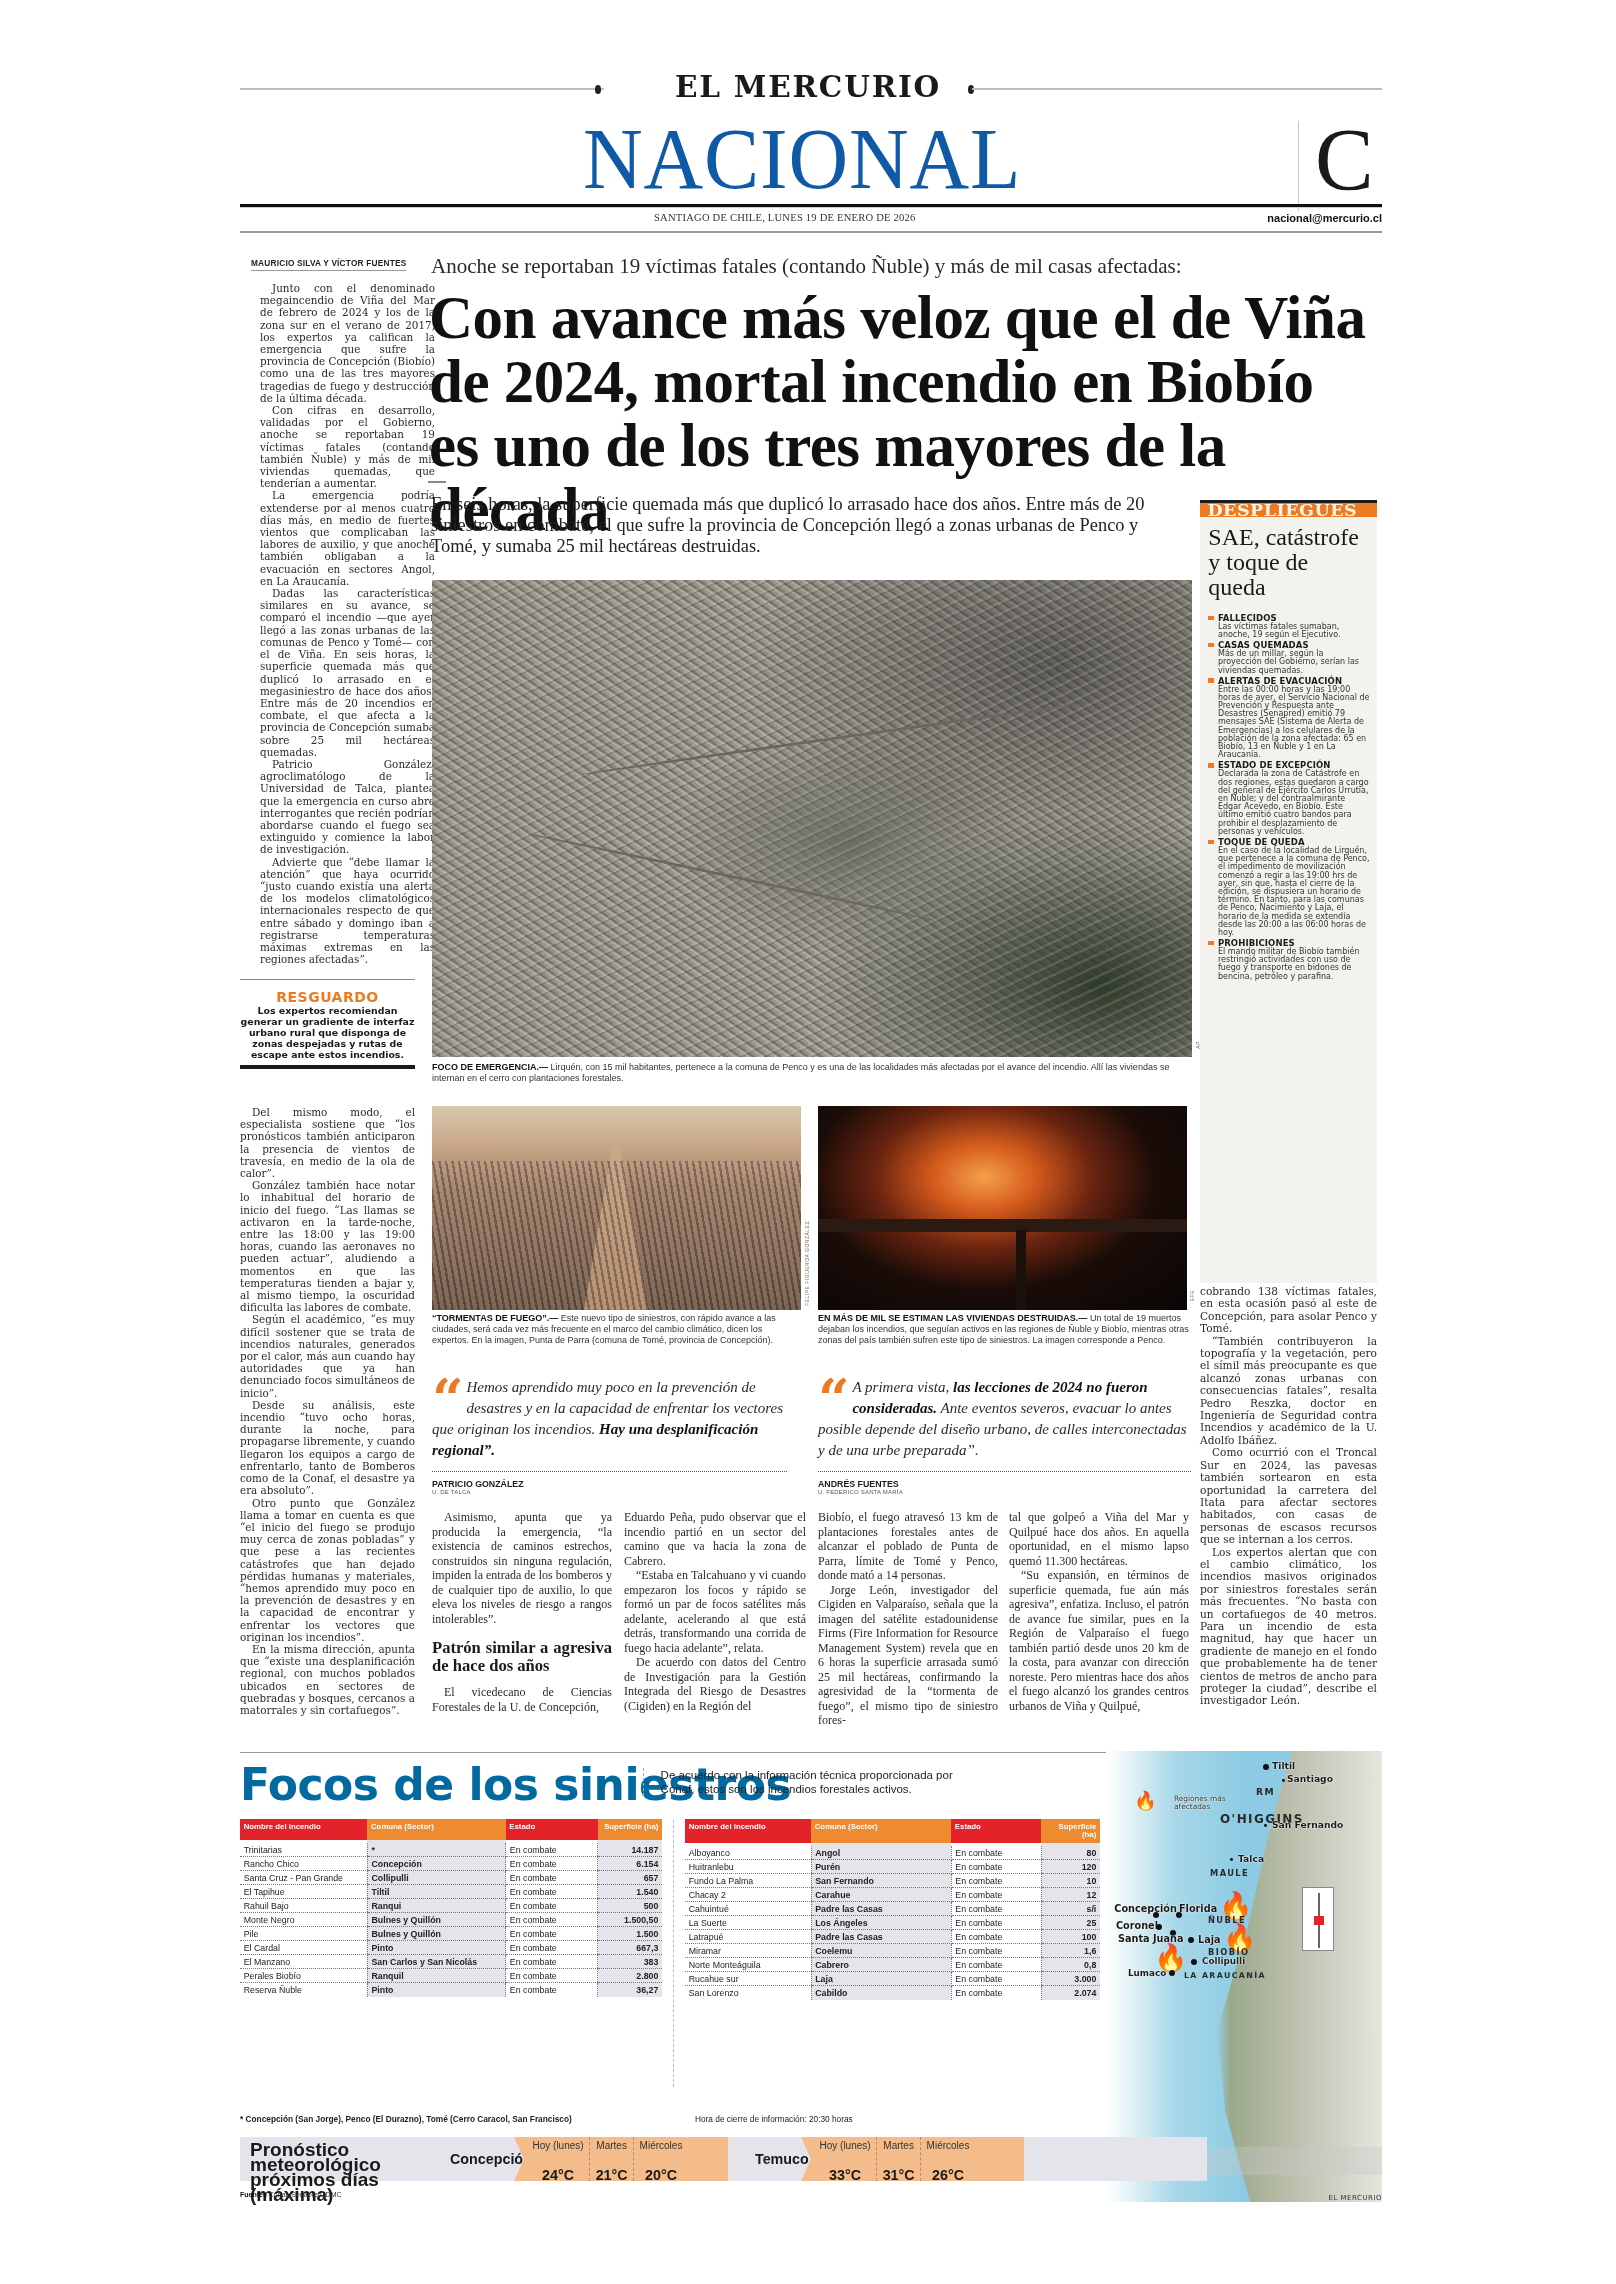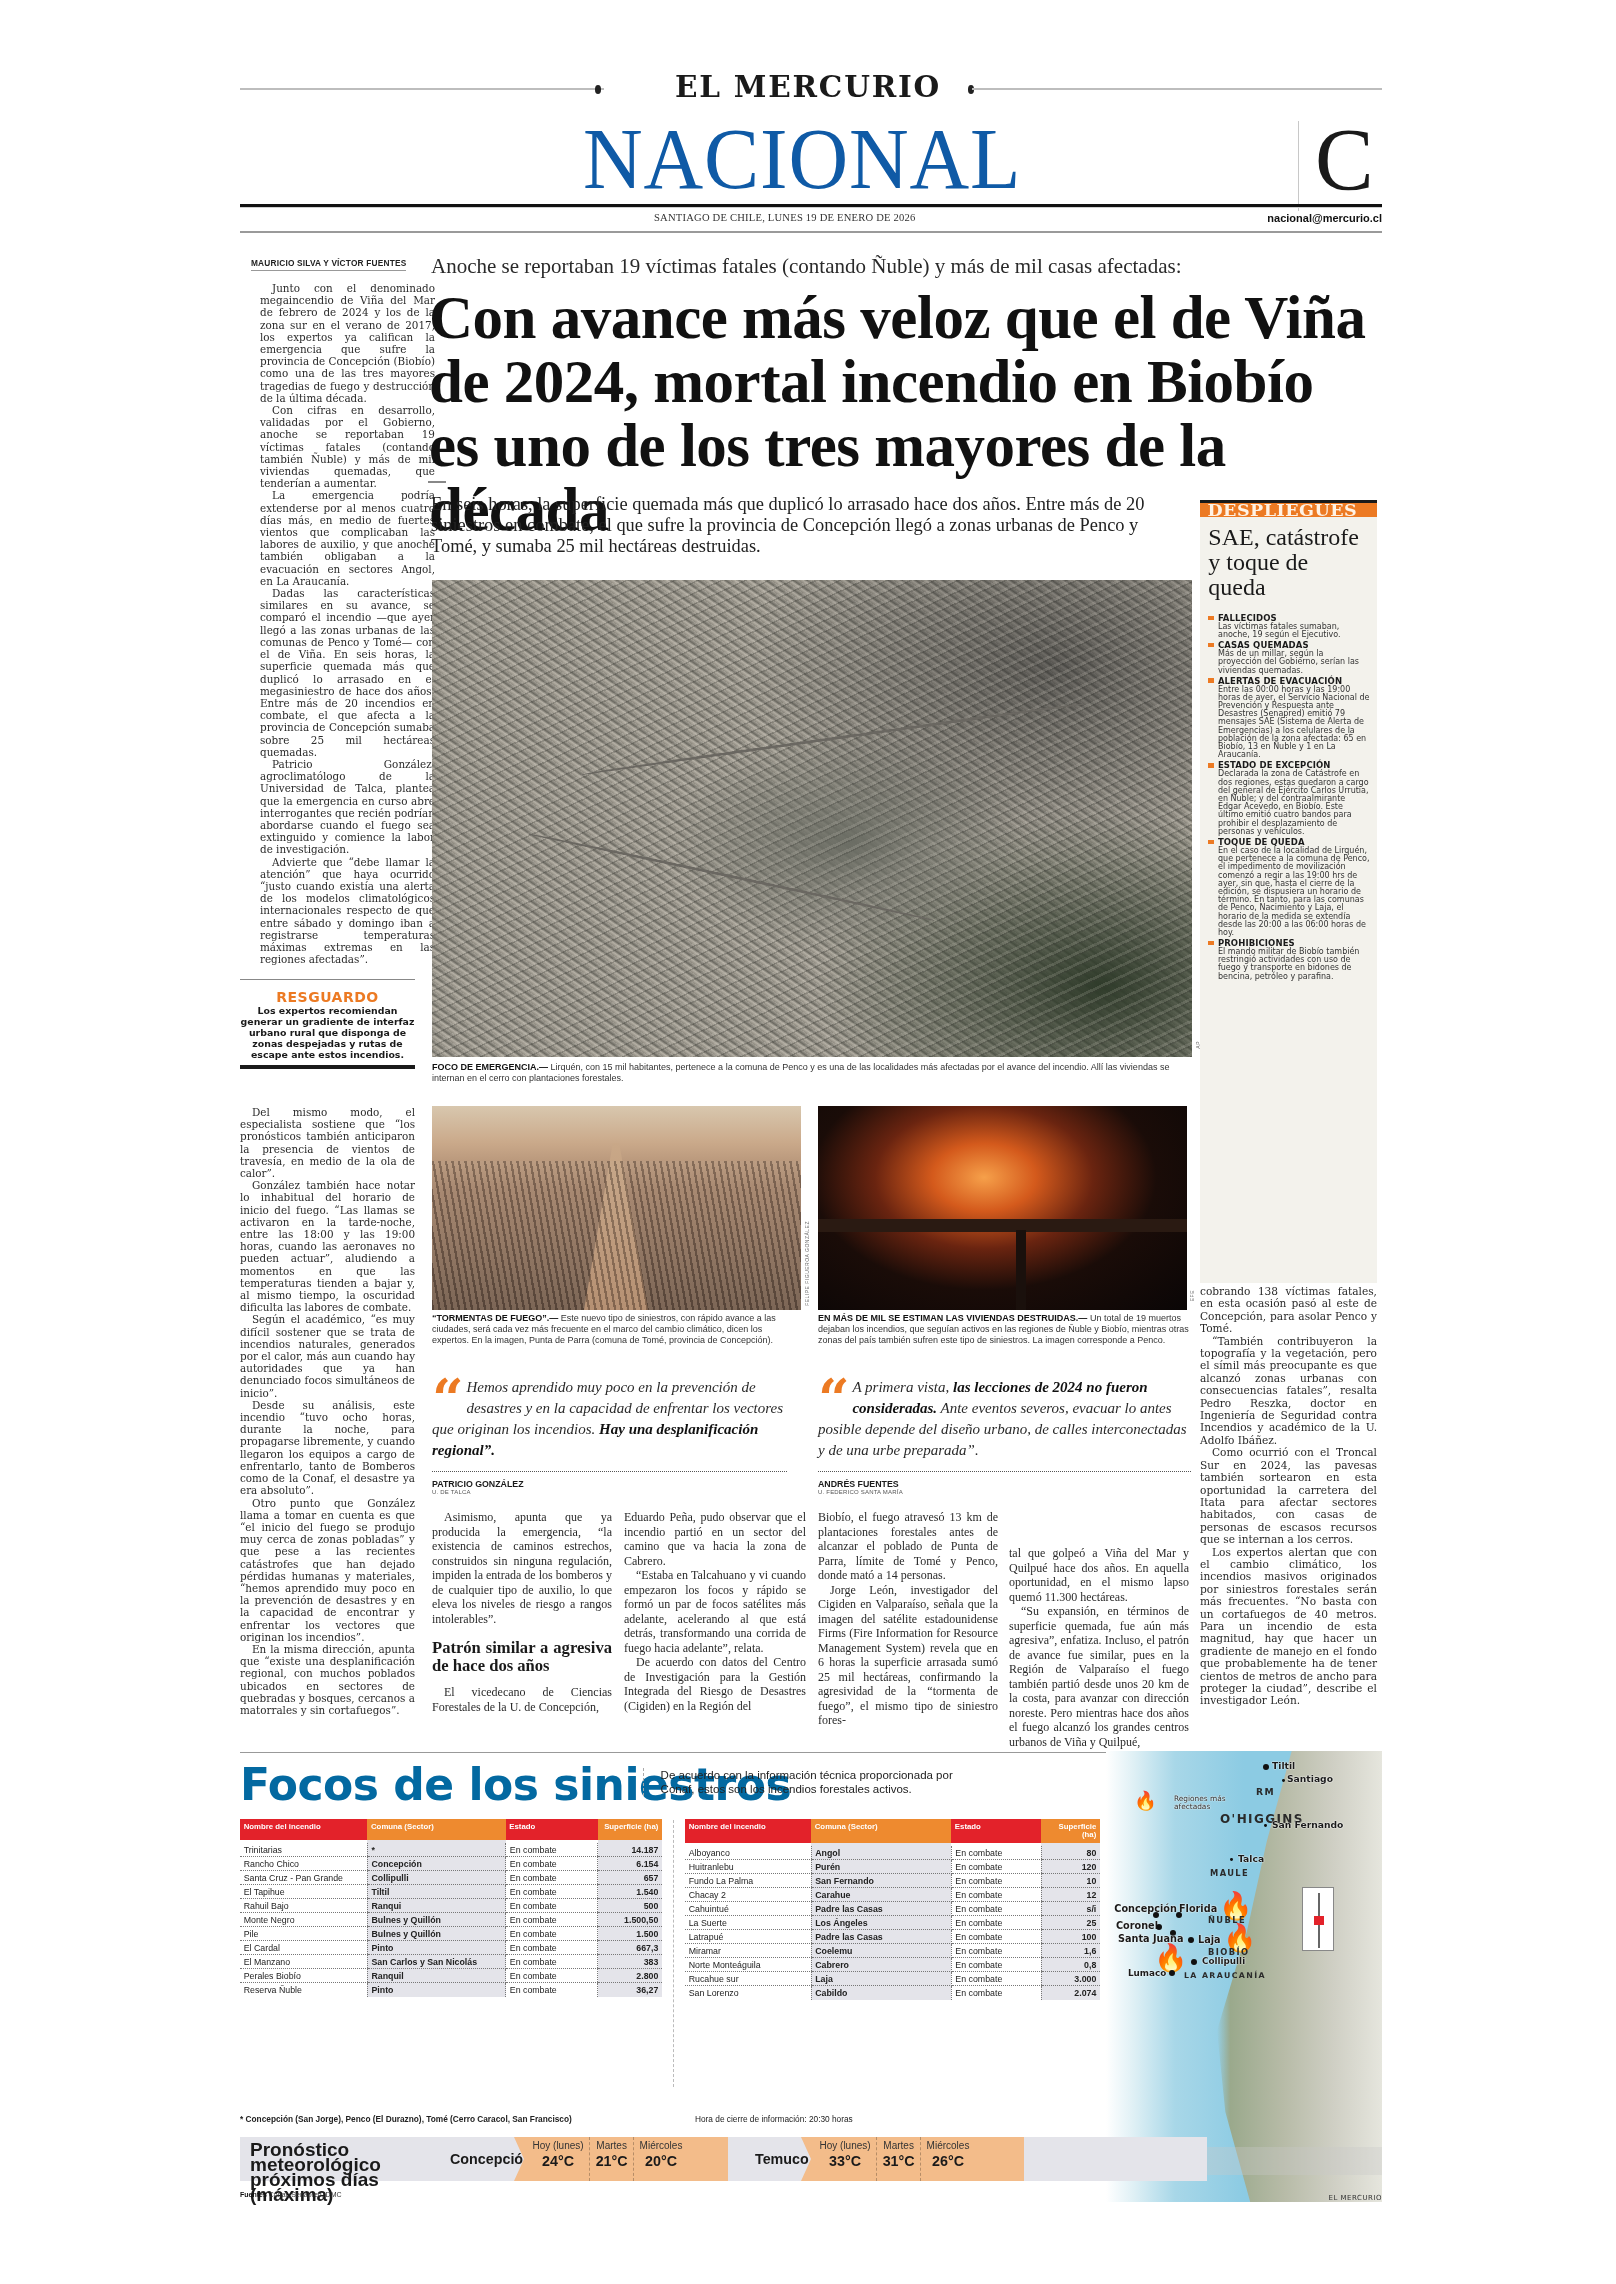--- a/index.html
+++ b/index.html
@@ -81,21 +81,21 @@
   .foot-note.bold { font-weight: bold; }
 
   
   .weather { position: absolute; left: 240px; top: 2137px; width: 967px; height: 44px; background: #e4e4ea; }
   .w-title { position: absolute; left: 10px; top: 4.6px; font-family: "Liberation Sans", sans-serif; font-weight: bold; font-size: 19px; line-height: 15px; color: #1a1a1a; }
   .w-city { position: absolute; top: 14px; font-family: "Liberation Sans", sans-serif; font-weight: bold; font-size: 14.3px; color: #1a1a1a; }
   .w-block { position: absolute; top: 0; height: 44px; background: #f3bc8a; clip-path: polygon(0 0, 100% 0, 100% 100%, 0 100%, 10px 50%); display: flex; padding-left: 13px; }
   .w-day { text-align: center; padding: 2.8px 5.5px 0; border-right: 0.9px dashed rgba(0,0,0,0.25); font-family: "Liberation Sans", sans-serif; }
   .w-day:last-child { border-right: none; }
   .w-day .d { font-size: 10px; color: #333; }
-  .w-day .t { font-size: 14.3px; font-weight: bold; color: #1a1a1a; margin-top: 2px; }
+  .w-day .t { font-size: 14.3px; font-weight: bold; color: #1a1a1a; margin-top: 16px; }
 
   
   .map { position: absolute; left: 1106px; top: 1751px; width: 276px; height: 451px; overflow: hidden; background: linear-gradient(90deg, #ffffff 0%, #dff0f5 10%, #a8d7e8 25%, #8ccbe3 50%, #8ccbe3 70%, #e8e8e0 100%); }
   .map-label { position: absolute; font-family: "DejaVu Sans", sans-serif; font-weight: bold; color: #1a1a1a; text-shadow: 0 0 1.4px #fff, 0 0 1.4px #fff; white-space: nowrap; }
   .map-region { position: absolute; font-family: "DejaVu Sans", sans-serif; font-weight: bold; color: #2a2a2a; letter-spacing: 1.4px; white-space: nowrap; font-size: 9.2px; }
   .map-dot { position: absolute; width: 6px; height: 6px; border-radius: 50%; background: #111; }
   .fire-blob { position: absolute; color: #b3141b; font-size: 27px; line-height: 1; }
   .mercurio-foot { position: absolute; right: 234px; top: 2194px; font-family: "DejaVu Sans", sans-serif; font-size: 7px; color: #333; letter-spacing: 0.5px; }
   .sources { position: absolute; left: 240px; top: 2191px; font-family: "Liberation Sans", sans-serif; font-size: 7px; color: #333; }
   .sources b { color: #111; }
@@ -211,21 +211,21 @@
 <div class="abs col-text serif2" style="left:624px;top:1510px;width:182px;">
   <p style="text-indent:0;">Eduardo Peña, pudo observar que el incendio partió en un sector del camino que va hacia la zona de Cabrero.</p>
   <p>“Estaba en Talcahuano y vi cuando empezaron los focos y rápido se formó un par de focos satélites más adelante, acelerando al que está detrás, transformando una corrida de fuego hacia adelante”, relata.</p>
   <p>De acuerdo con datos del Centro de Investigación para la Gestión Integrada del Riesgo de Desastres (Cigiden) en la Región del</p>
 </div>
 <div class="abs col-text serif2" style="left:818px;top:1510px;width:180px;">
   <p style="text-indent:0;">Biobío, el fuego atravesó 13 km de plantaciones forestales antes de alcanzar el poblado de Punta de Parra, límite de Tomé y Penco, donde mató a 14 personas.</p>
   <p>Jorge León, investigador del Cigiden en Valparaíso, señala que la imagen del satélite estadounidense Firms (Fire Information for Resource Management System) revela que en 6 horas la superficie arrasada sumó 25 mil hectáreas, confirmando la agresividad de la “tormenta de fuego”, el mismo tipo de siniestro fores-</p>
 </div>
 <div class="abs col-text serif2" style="left:1009px;top:1510px;width:180px;">
-  <p style="text-indent:0;margin-top:36px;">tal que golpeó a Viña del Mar y Quilpué hace dos años. En aquella oportunidad, en el mismo lapso quemó 11.300 hectáreas.</p>
+  <p style="text-indent:0;">tal que golpeó a Viña del Mar y Quilpué hace dos años. En aquella oportunidad, en el mismo lapso quemó 11.300 hectáreas.</p>
   <p>“Su expansión, en términos de superficie quemada, fue aún más agresiva”, enfatiza. Incluso, el patrón de avance fue similar, pues en la Región de Valparaíso el fuego también partió desde unos 20 km de la costa, para avanzar con dirección noreste. Pero mientras hace dos años el fuego alcanzó los grandes centros urbanos de Viña y Quilpué,</p>
 </div>
 <div class="abs col-text" style="left:1200px;top:1285px;width:177px;font-size:10.6px;line-height:12.4px;">
   <p style="text-indent:0;">cobrando 138 víctimas fatales, en esta ocasión pasó al este de Concepción, para asolar Penco y Tomé.</p>
   <p>“También contribuyeron la topografía y la vegetación, pero el símil más preocupante es que alcanzó zonas urbanas con consecuencias fatales”, resalta Pedro Reszka, doctor en Ingeniería de Seguridad contra Incendios y académico de la U. Adolfo Ibáñez.</p>
   <p>Como ocurrió con el Troncal Sur en 2024, las pavesas también sortearon en esta oportunidad la carretera del Itata para afectar sectores habitados, con casas de personas de escasos recursos que se internan a los cerros.</p>
   <p>Los expertos alertan que con el cambio climático, los incendios masivos originados por siniestros forestales serán más frecuentes. “No basta con un cortafuegos de 40 metros. Para un incendio de esta magnitud, hay que hacer un gradiente de manejo en el fondo que probablemente ha de tener cientos de metros de ancho para proteger la ciudad”, describe el investigador León.</p>
 </div>
 
 <aside class="sidebar">

